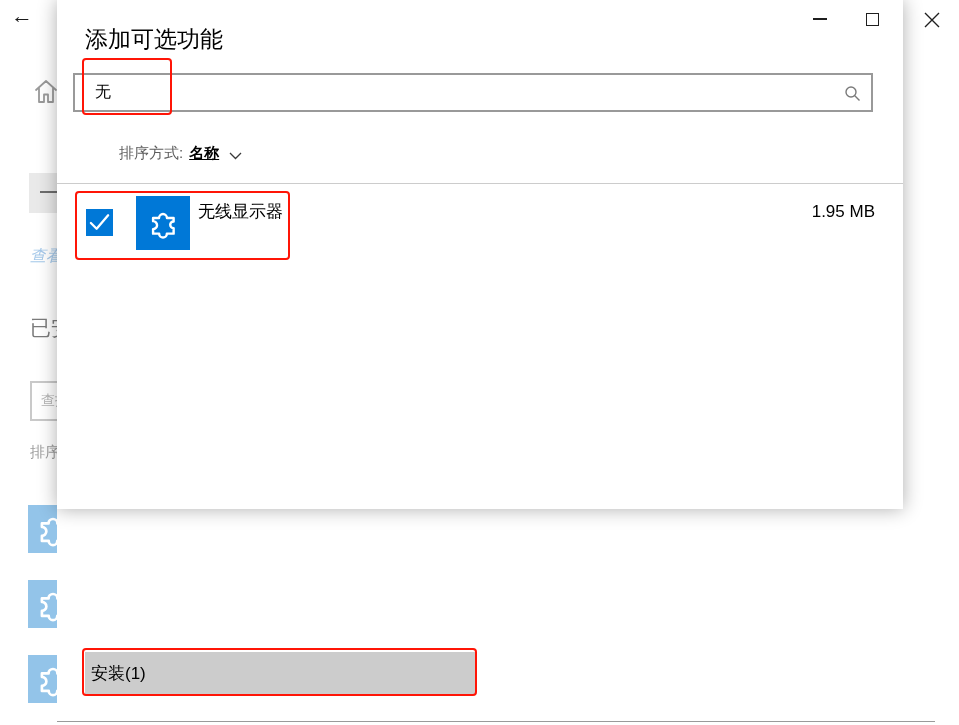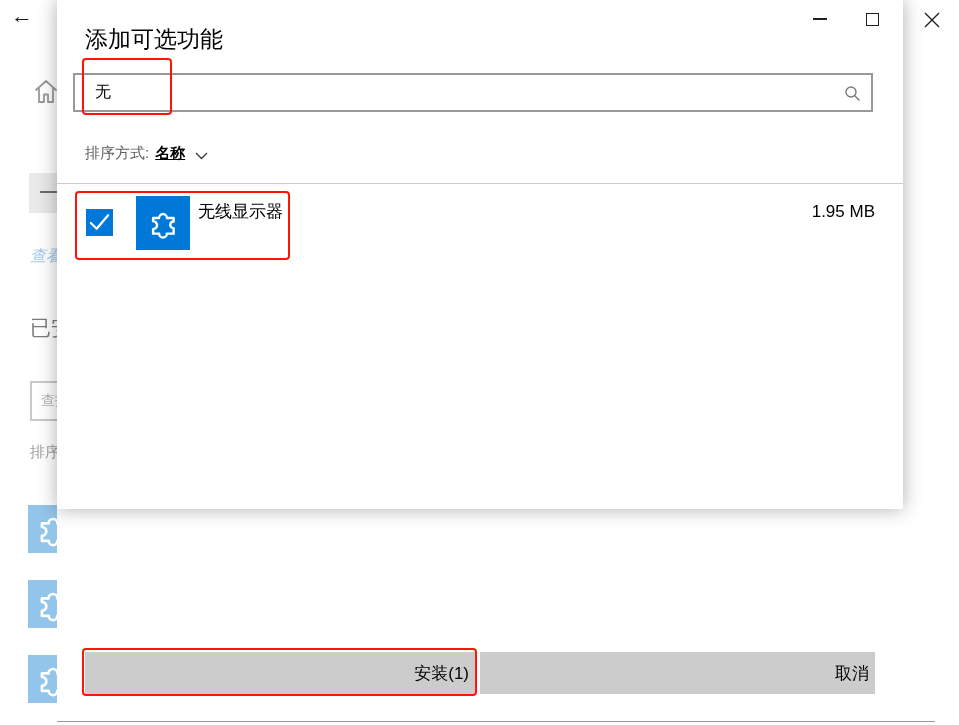--- a/index.html
+++ b/index.html
@@ -26,35 +26,35 @@
   #dialog{position:absolute;left:57px;top:0;width:846px;height:509px;background:#ffffff;
           box-shadow:0 0 18px rgba(0,0,0,0.32);z-index:10;}
   #min-btn{position:absolute;left:756px;top:18px;width:14px;height:2px;background:#1f1f1f;}
   #max-btn{position:absolute;left:809px;top:13px;width:13px;height:13px;border:1px solid #1f1f1f;background:transparent;}
   #dlg-title{position:absolute;left:28px;top:24px;font-size:23px;color:#000;}
   #search-box{position:absolute;left:16px;top:73px;width:800px;height:39px;border:2px solid #999999;background:#fff;}
   #search-input{position:absolute;left:0;top:0;width:100%;height:100%;border:none;outline:none;
                 padding:0 36px 0 20px;font-size:16px;color:#000;background:transparent;}
   #search-glass{position:absolute;right:10px;top:10px;}
   #sort-row{position:absolute;left:28px;top:143px;font-size:15px;display:flex;align-items:center;gap:6px;}
-  #sort-label{color:#5d5d5d;}
+  #sort-label{color:#5d5d5d;margin-left:34px;}
   #sort-value{color:#000;font-weight:700;text-decoration:underline;}
   #sort-chevron{margin-left:4px;margin-top:3px;}
   #list-divider{position:absolute;left:0;top:183px;width:846px;height:1px;background:#cccccc;}
 
   .feature-row{position:absolute;left:0;top:191px;width:846px;height:70px;}
   .feat-check{position:absolute;left:29px;top:18px;width:27px;height:27px;background:#0078d7;}
   .feat-check svg{position:absolute;left:2px;top:3px;}
   .feat-tile{position:absolute;left:79px;top:5px;width:54px;height:54px;background:#0078d7;}
   .feat-tile svg{position:absolute;left:10px;top:10px;}
   .feat-name{position:absolute;left:141px;top:9px;font-size:17px;color:#000;}
   .feat-size{position:absolute;right:28px;top:11px;font-size:17px;color:#000;}
 
   .dlg-btn{position:absolute;top:652px;height:42px;background:#cccccc;border:none;
-           font-size:17px;color:#000;text-align:right;line-height:42px;cursor:pointer;}
+           font-size:17px;color:#000;text-align:left;line-height:42px;cursor:pointer;}
   #install-btn{left:28px;width:390px;}
   #cancel-btn{left:423px;width:395px;}
 
   
   .anno{position:absolute;border:2px solid #ff1507;border-radius:4px;z-index:40;pointer-events:none;}
   #anno-search{left:25px;top:58px;width:90px;height:57px;}
   #anno-item{left:18px;top:191px;width:215px;height:69px;}
   #anno-install{left:25px;top:648px;width:395px;height:48px;}
 
   #window-bottom-line{position:absolute;left:57px;top:721px;width:878px;height:1px;background:#9a9a9a;z-index:50;}
@@ -146,21 +146,20 @@
       <div class="feat-tile">
         <svg width="34" height="34" viewBox="0 0 24 24">
           <path d="M5 8.5 H9.2 A2.8 2.8 0 1 1 14.8 8.5 H19.5 V10.9 A2.4 2.4 0 0 0 19.5 15.7 V19.5 H14.7 A2.6 2.6 0 1 1 9.3 19.5 H5 V16.3 A2.8 2.8 0 1 0 5 10.7 Z" fill="none" stroke="#ffffff" stroke-width="1.7" stroke-linejoin="round"></path>
         </svg>
       </div>
       <div class="feat-name">无线显示器</div>
       <div class="feat-size">1.95 MB</div>
     </div>
 
     <button id="install-btn" class="dlg-btn">安装(1)</button>
-    <button id="cancel-btn" class="dlg-btn">取消</button>
 
     <div id="anno-search" class="anno"></div>
     <div id="anno-item" class="anno"></div>
     <div id="anno-install" class="anno"></div>
   </div>
 
   <div id="window-bottom-line"></div>
 </div>
 
 </body></html>

